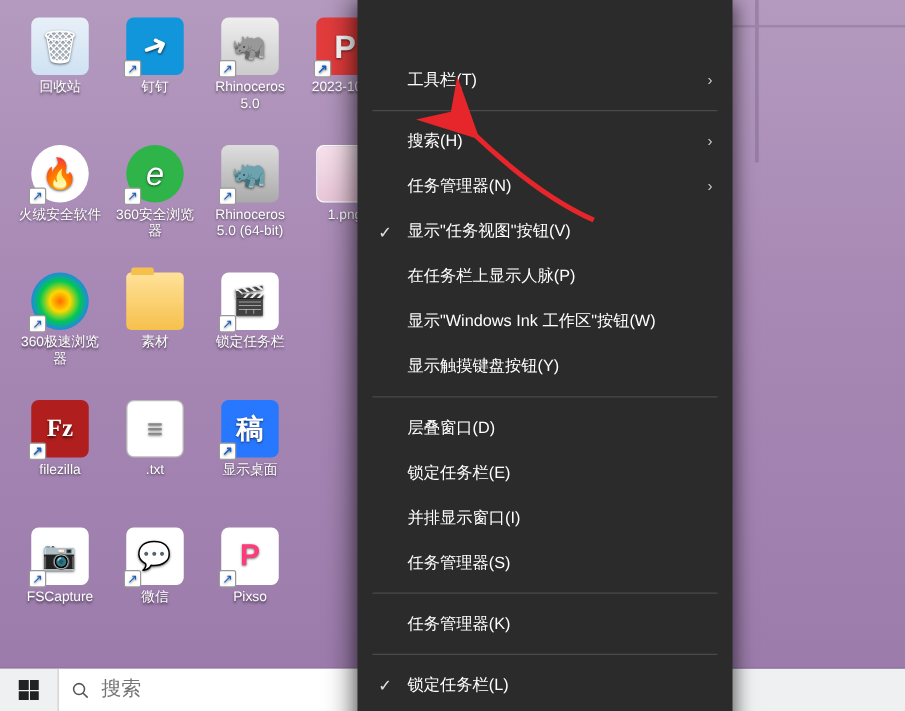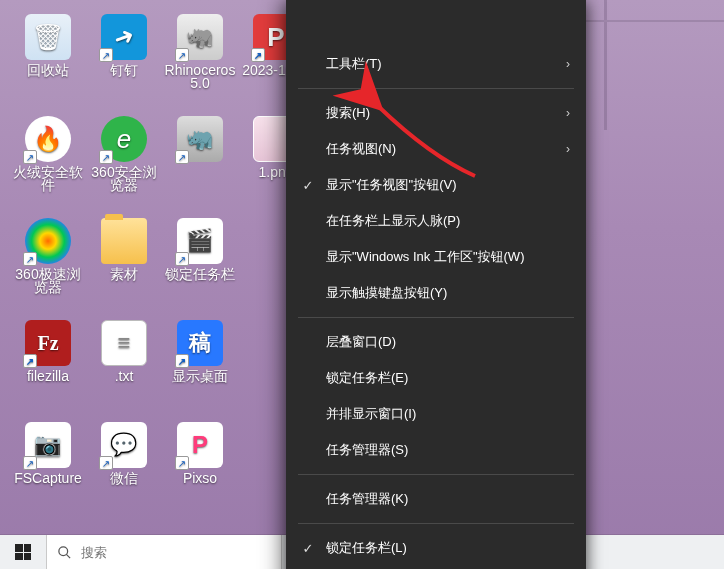--- a/index.html
+++ b/index.html
@@ -10,21 +10,21 @@
     position: relative; overflow: hidden; font-size: 12px;
   }
   
   .bridge { position:absolute; top:0; right:0; width:240px; height:120px; opacity:0.35; }
   .bridge .cable { position:absolute; border-top:2px solid #7a6585; border-radius:0 0 0 200px; }
   .bridge .tower { position:absolute; top:-10px; width:3px; height:140px; background:#6f5a7b; }
   .desktop { position: absolute; inset: 0; padding: 10px 12px; }
   .grid { display: grid; grid-template-columns: repeat(4, 72px); grid-auto-rows: 96px; gap: 6px 4px; }
   .icon-cell { display:flex; flex-direction:column; align-items:center; justify-content:flex-start; text-align:center; color:#fff; text-shadow:0 1px 2px rgba(0,0,0,.6); cursor:pointer; -webkit-user-select:none; user-select:none; }
   .icon-img { width:46px; height:46px; border-radius:6px; display:flex; align-items:center; justify-content:center; font-size:22px; position:relative; margin-top:4px; }
-  .icon-label { font-size:14px; line-height:13px; margin-top:4px; max-width:72px; word-break:break-word; }
+  .icon-label { font-size:11px; line-height:13px; margin-top:4px; max-width:72px; word-break:break-word; }
   .shortcut-arrow { position:absolute; left:-2px; bottom:-2px; width:14px; height:14px; background:#fff; border:1px solid #999; border-radius:2px; display:flex; align-items:center; justify-content:center; font-size:10px; color:#1560c0;}
   
   .recycle { background:linear-gradient(#e8f0f8,#cfe2f3); }
   .recycle::after { content:"🗑"; font-size:26px; }
   .dingding { background:#1296db; color:#fff; }
   .dingding::after { content:"➜"; font-size:24px; transform:rotate(-20deg);}
   .rhino { background:linear-gradient(#eee,#ccc); }
   .rhino::after { content:"🦏"; font-size:22px; filter:grayscale(1);}
   .pdf { background:#e23c3c; color:#fff; font-weight:bold; font-size:26px; }
   .pdf::after { content:"P"; }
@@ -54,21 +54,21 @@
   .pixso { background:#fff;}
   .pixso::after { content:"P"; color:#ff3b7b; font-weight:bold; font-size:24px;}
 
   
   .taskbar { position:absolute; left:0; right:0; bottom:0; height:34px; background:#eef0f2; display:flex; align-items:center; box-shadow:0 -1px 0 rgba(0,0,0,.1);}
   .start-btn { width:46px; height:100%; display:flex; align-items:center; justify-content:center; background:#eef0f2; }
   .win-logo { width:16px; height:16px; display:grid; grid-template-columns:1fr 1fr; grid-template-rows:1fr 1fr; gap:1px;}
   .win-logo span{background:#222;}
   .search-box { flex:0 0 236px; height:100%; display:flex; align-items:center; border:1px solid #c9c9c9; border-top:none; border-bottom:none; background:#fff;}
   .search-box .mag { width:34px; display:flex; align-items:center; justify-content:center; color:#555; font-size:14px;}
-  .search-box input { border:none; outline:none; height:100%; flex:1; font-size:13px; background:transparent; color:#be185d;}
+  .search-box input { border:none; outline:none; height:100%; flex:1; font-size:16px; background:transparent; color:#be185d;}
   .task-icons { display:flex; align-items:center; height:100%; padding:0 6px; gap:10px; color:#555; font-size:16px;}
   .task-icons .blur { filter:blur(0.5px); opacity:.8;}
 
   
   .ctx { position:absolute; left:286px; top:0; width:300px; background:#2b2b2b; color:#fff; box-shadow:-6px 0 20px rgba(0,0,0,.4), 2px 2px 14px rgba(0,0,0,.5); padding:6px 0 6px; z-index:50; font-size:13px;}
   .ctx .spacer { height:40px; }
   .ctx-item { display:flex; align-items:center; height:36px; padding:0 16px 0 40px; position:relative; cursor:default;}
   .ctx-item .label { flex:1; }
   .ctx-item .chev { font-size:12px; color:#ccc; }
   .ctx-item .pre { position:absolute; left:12px; width:20px; text-align:center; color:#ddd; font-size:13px;}
@@ -120,20 +120,21 @@
       <div class="icon-cell">
         <div class="icon-img b360">
           <div class="shortcut-arrow">↗</div>
         </div>
         <div class="icon-label">360安全浏览器</div>
       </div>
       <div class="icon-cell">
         <div class="icon-img rhino64">
           <div class="shortcut-arrow">↗</div>
         </div>
+        <div class="icon-label">Rhinoceros 5.0 (64-bit)</div>
       </div>
       <div class="icon-cell">
         <div class="icon-img png"></div>
         <div class="icon-label">1.png</div>
       </div>
       <div class="icon-cell">
         <div class="icon-img b360fast">
           <div class="shortcut-arrow">↗</div>
         </div>
         <div class="icon-label">360极速浏览器</div>
@@ -195,21 +196,21 @@
       <span class="chev">›</span>
     </div>
     <div class="ctx-sep"></div>
     <div class="ctx-item">
       <span class="pre"></span>
       <span class="label">搜索(H)</span>
       <span class="chev">›</span>
     </div>
     <div class="ctx-item">
       <span class="pre"></span>
-      <span class="label">任务视图(N)</span>
+      <span class="label">任务管理器(N)</span>
       <span class="chev">›</span>
     </div>
     <div class="ctx-item">
       <span class="pre">✓</span>
       <span class="label">显示"任务视图"按钮(V)</span>
     </div>
     <div class="ctx-item">
       <span class="pre"></span>
       <span class="label">在任务栏上显示人脉(P)</span>
     </div>

